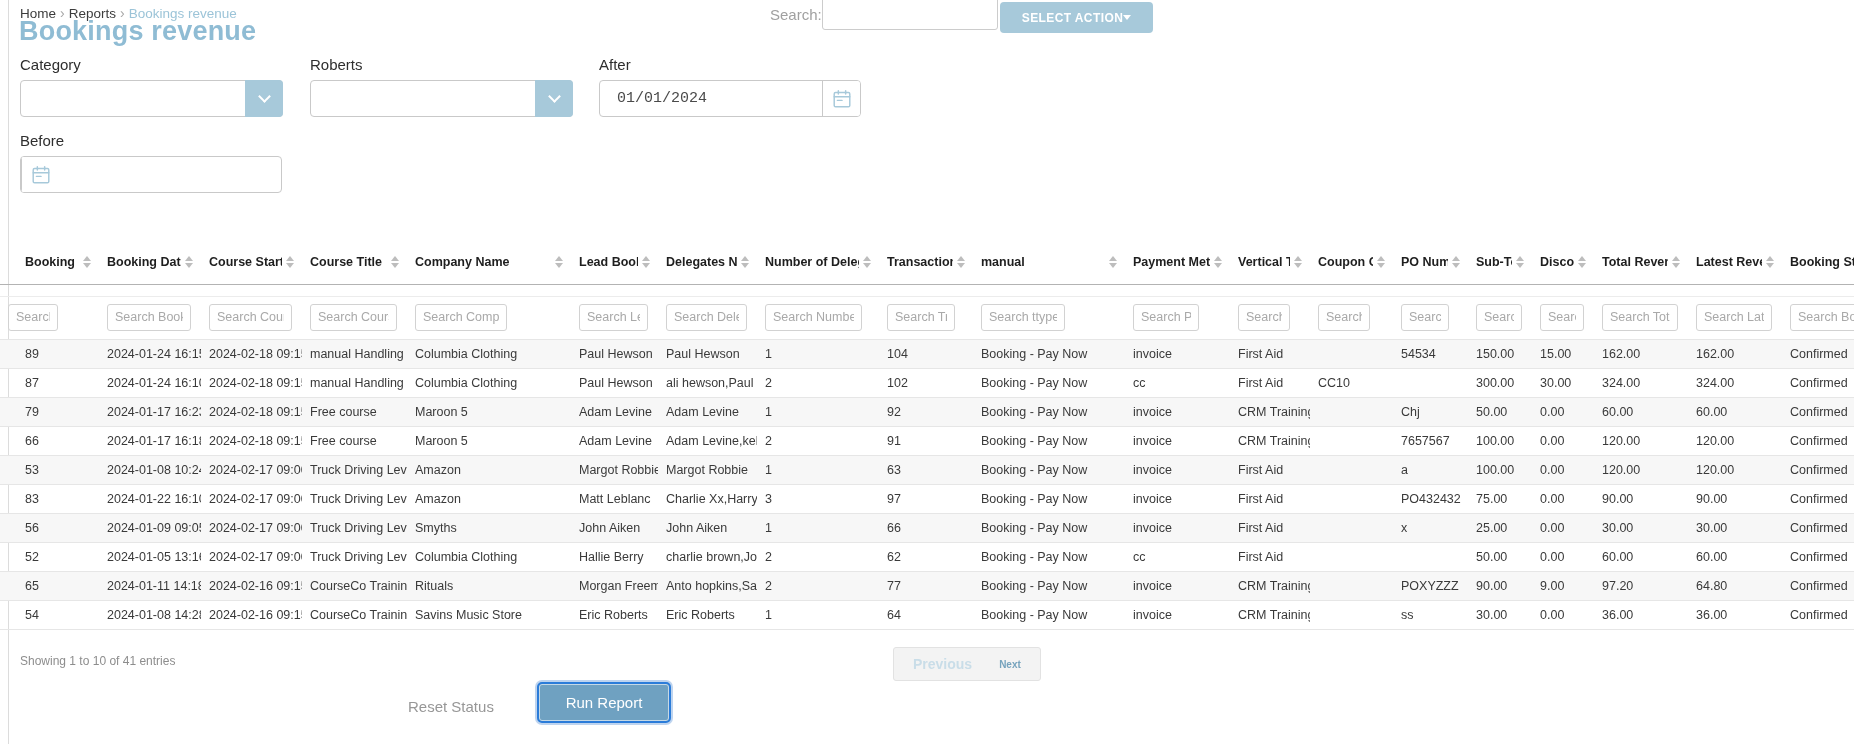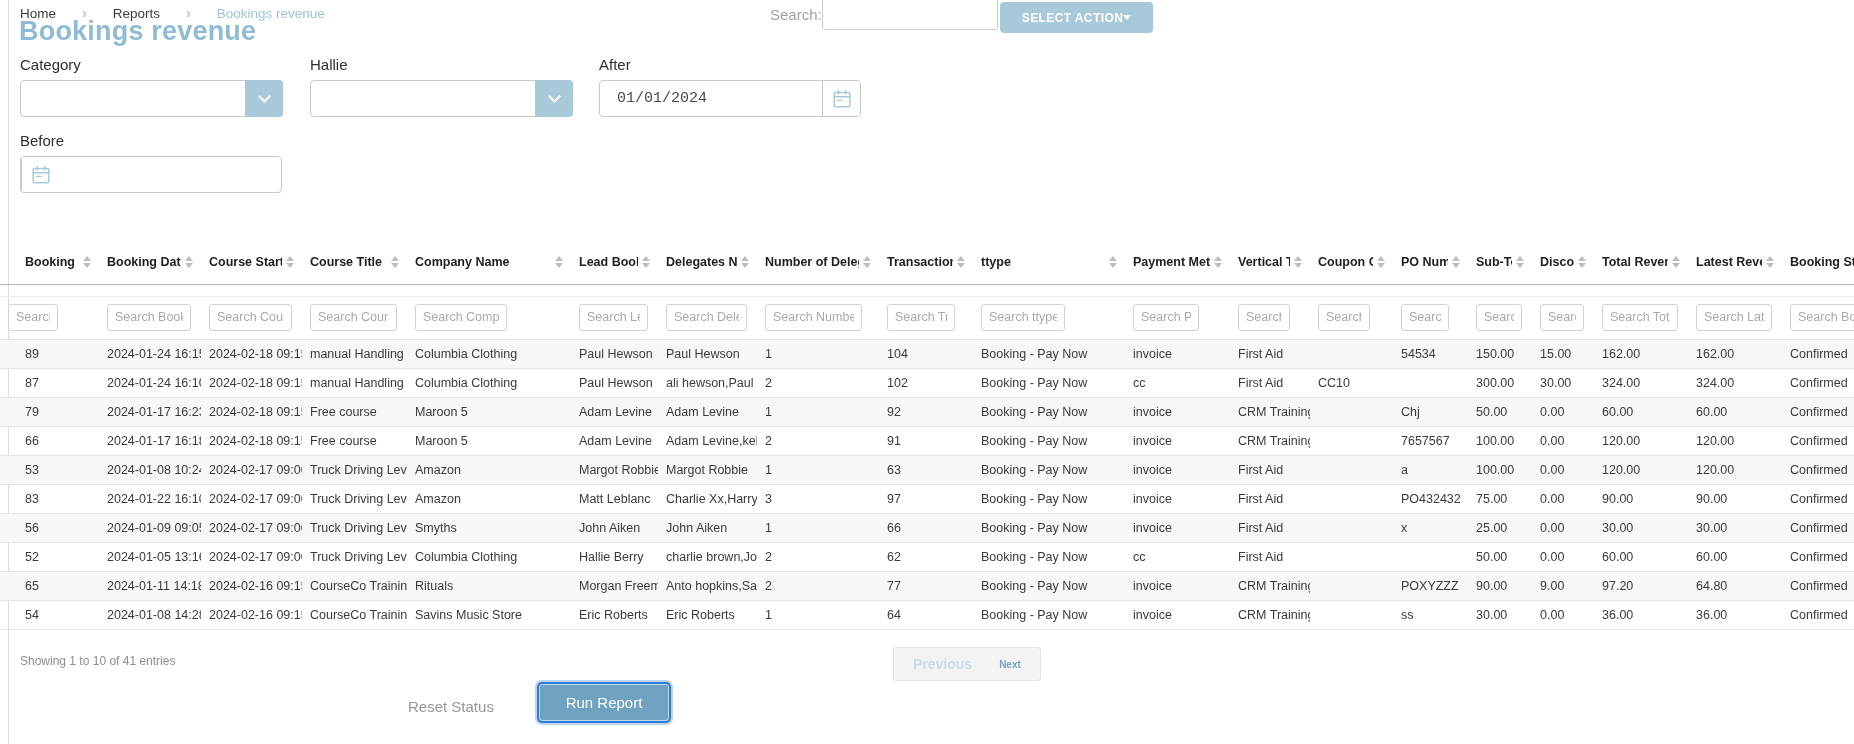--- a/index.html
+++ b/index.html
@@ -5,21 +5,21 @@
   * { box-sizing: border-box; }
   html,body { margin:0; padding:0; }
   body {
     width:1854px; height:744px; position:relative; overflow:hidden;
     background:#fff; color:#333;
     font-family:"Liberation Sans","DejaVu Sans",sans-serif;
   }
   body::before { content:""; position:absolute; left:8px; top:0; bottom:0; width:1px; background:#dcdcdc; }
 
   
-  .breadcrumb { position:absolute; left:20px; top:5px; font-size:13.5px; display:flex; gap:26px; align-items:center; }
+  .breadcrumb { position:absolute; left:20px; top:5px; font-size:13.5px; display:flex; gap:4px; align-items:center; }
   .bc-link { color:#3c3c3c; cursor:pointer; }
   .bc-sep  { color:#a8a8a8; font-size:14px; }
   .bc-current { color:#9cc4d8; }
   .page-title { position:absolute; left:19px; top:16px; margin:0; font-size:27px; font-weight:700; color:var(--title_blue,#8fbcd4); letter-spacing:.2px; }
 
   
   .global-search-label { position:absolute; left:770px; top:6px; font-size:15px; color:#a0a0a0; }
   .global-search-input { position:absolute; left:822px; top:-6px; width:176px; height:36px; border:1px solid #ccc; border-radius:3px; padding:0 8px; font-size:14px; color:#444; }
   .action-button { position:absolute; left:1000px; top:2px; width:153px; height:31px; background:var(--accent,#a7c9da); color:#fff; border:none; border-radius:4px; font-size:12px; font-weight:700; letter-spacing:.4px; display:flex; align-items:center; justify-content:center; cursor:pointer; font-family:inherit; }
   .caret-down { width:0; height:0; border-left:4px solid transparent; border-right:4px solid transparent; border-top:5px solid #fff; }
@@ -100,21 +100,21 @@
   <span class="filter-label">Category</span>
   <div class="select-box">
     <span class="select-value"></span>
     <span class="select-addon">
         <span class="chev-down"></span>
       </span>
   </div>
 </div>
 
 <div class="filter filter-course">
-  <span class="filter-label">Hallie</span>
+  <span class="filter-label">Roberts</span>
   <div class="select-box">
     <span class="select-value"></span>
     <span class="select-addon">
         <span class="chev-down"></span>
       </span>
   </div>
 </div>
 
 <div class="filter filter-after">
   <span class="filter-label">After</span>
@@ -248,21 +248,21 @@
             <div class="th-wrap">
               <span class="th-label">Transaction ID</span>
               <span class="sort">
                 <i class="s-up"></i>
                 <i class="s-down"></i>
               </span>
             </div>
           </th>
           <th>
             <div class="th-wrap">
-              <span class="th-label">ttype</span>
+              <span class="th-label">manual</span>
               <span class="sort">
                 <i class="s-up"></i>
                 <i class="s-down"></i>
               </span>
             </div>
           </th>
           <th>
             <div class="th-wrap">
               <span class="th-label">Payment Method</span>
               <span class="sort">

